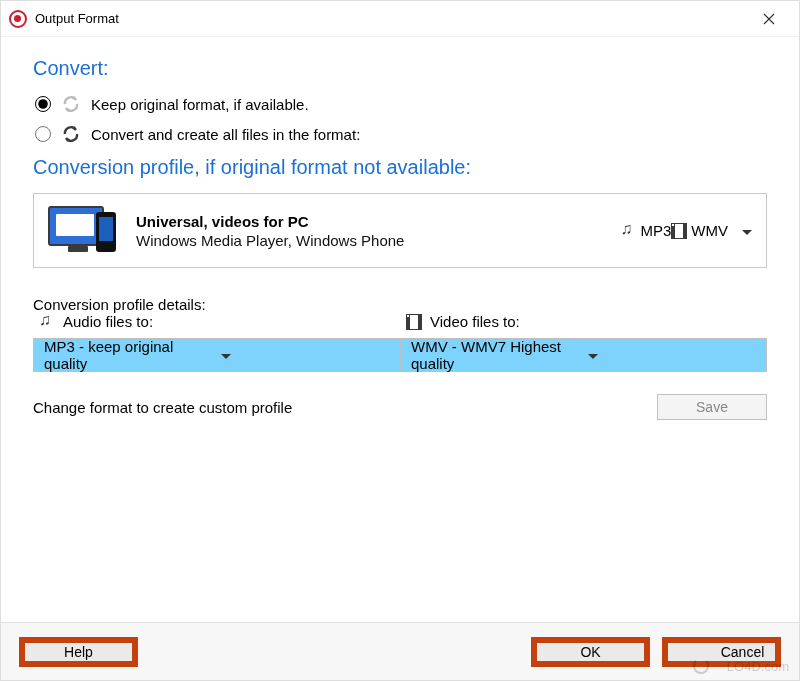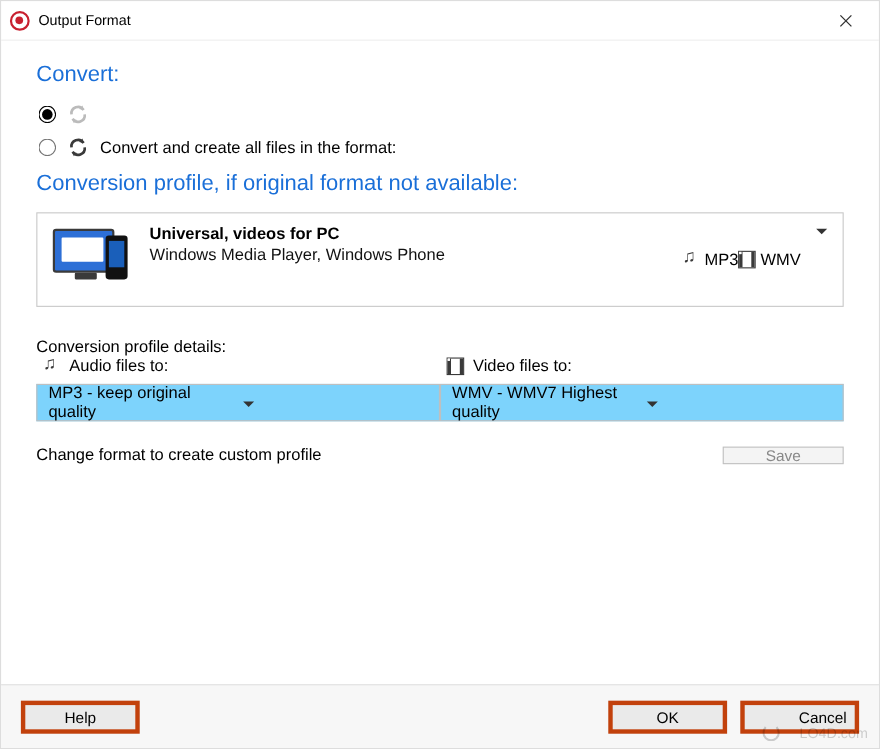--- a/index.html
+++ b/index.html
@@ -66,22 +66,23 @@
     .cycle-icon {
       width: 20px; height: 20px;
       margin-right: 10px;
       display: inline-block;
     }
     .radio-label { font-size: 15px; }
     .profile-box {
       border: 1px solid #c8c8c8;
       padding: 10px 14px;
       display: flex;
+      align-items: center;
       margin-top: 6px;
-      height: 86px;
+      height: 75px;
     }
     .device-icon {
       width: 74px; height: 58px;
       margin-right: 14px;
       position: relative;
     }
     .monitor {
       position: absolute;
       left: 0; top: 4px;
       width: 56px; height: 40px;
@@ -181,40 +182,40 @@
       cursor:pointer;
     }
     .select span{ flex:1; }
     .custom-row{
       display:flex;
       align-items:center;
       margin-top:22px;
     }
     .custom-row .txt{ flex:1; font-size:15px; }
     .save-btn{
-      width:110px; height:16px;
+      width:110px; height:26px;
       border:1px solid #c0c0c0;
       background:#f4f4f4;
       color:#888;
       font-size:14px;
       display:flex;align-items:center;justify-content:center;
     }
     .footer{
       position:absolute;
       left:0; right:0; bottom:0;
       height:58px;
       border-top:1px solid #e0e0e0;
       background:#f7f7f7;
       display:flex;
       align-items:center;
       padding:0 18px;
     }
     .btn{
-      width:108px; height:30px;
-      border:4px solid #c2410c;
+      width:119px; height:30px;
+      border:6px solid #c2410c;
       background:#eaeaea;
       font-size:14px;
       display:flex;align-items:center;justify-content:center;
       cursor:pointer;
     }
     .footer .spacer{ flex:1; }
     .footer .btn + .btn{ margin-left:12px;padding-left:42px; }
     .watermark{
       position:absolute;
       right:10px; bottom:6px;
@@ -248,20 +249,21 @@
   <label class="radio-row">
     <input type="radio" name="conv" checked="" style="">
     <span class="cycle-icon">
       <svg width="20" height="20" viewBox="0 0 20 20">
           <path d="M4 10 A6 6 0 0 1 15 6" stroke="#bbb" stroke-width="2.4" fill="none"></path>
           <path d="M16 10 A6 6 0 0 1 5 14" stroke="#bbb" stroke-width="2.4" fill="none"></path>
           <path d="M14 2 L15 6 L11 5 Z" fill="#bbb"></path>
           <path d="M6 18 L5 14 L9 15 Z" fill="#bbb"></path>
         </svg>
     </span>
+    <span class="radio-label">Keep original format, if available.</span>
   </label>
 
   <label class="radio-row">
     <input type="radio" name="conv" style="">
     <span class="cycle-icon">
       <svg width="20" height="20" viewBox="0 0 20 20">
           <path d="M4 10 A6 6 0 0 1 15 6" stroke="#3a3a3a" stroke-width="2.4" fill="none"></path>
           <path d="M16 10 A6 6 0 0 1 5 14" stroke="#3a3a3a" stroke-width="2.4" fill="none"></path>
           <path d="M14 2 L15 6 L11 5 Z" fill="#3a3a3a"></path>
           <path d="M6 18 L5 14 L9 15 Z" fill="#3a3a3a"></path>

